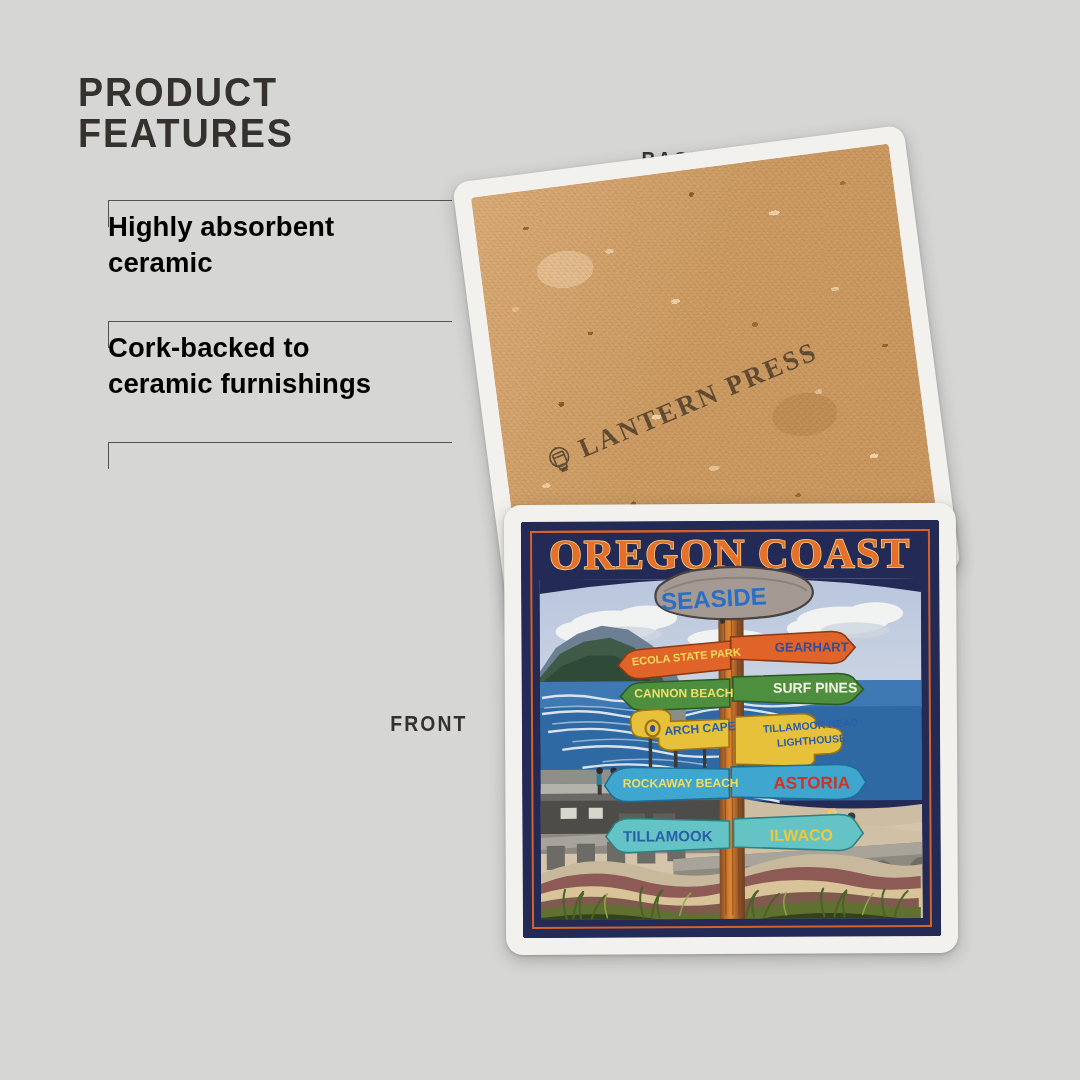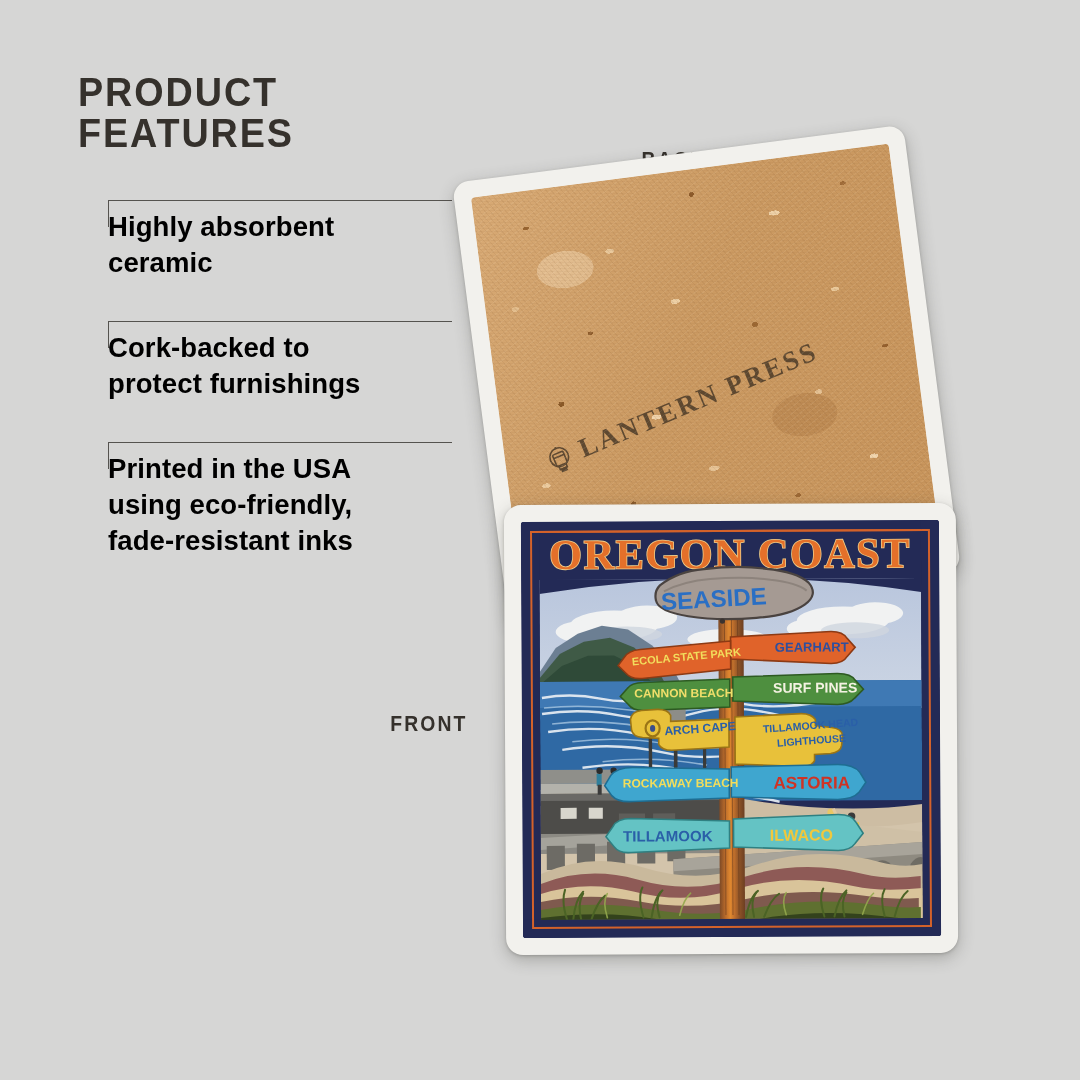--- a/index.html
+++ b/index.html
@@ -132,28 +132,25 @@
 
       <div class="feature f1">
         <div class="rule"></div>
         <p class="feature-text">Highly absorbent
 ceramic</p>
       </div>
 
       <div class="feature f2">
         <div class="rule"></div>
         <p class="feature-text">Cork-backed to
-protect furnishings</p>
+ceramic furnishings</p>
       </div>
 
       <div class="feature f3">
         <div class="rule"></div>
-        <p class="feature-text">Printed in the USA
-using eco-friendly,
-fade-resistant inks</p>
       </div>
 
     </div>
   </section>
 
   <div class="side-label" id="lbl-back">BACK</div>
   <div class="side-label" id="lbl-front">FRONT</div>
 
   <div class="coaster" id="coaster-back">
     <div class="cork">

